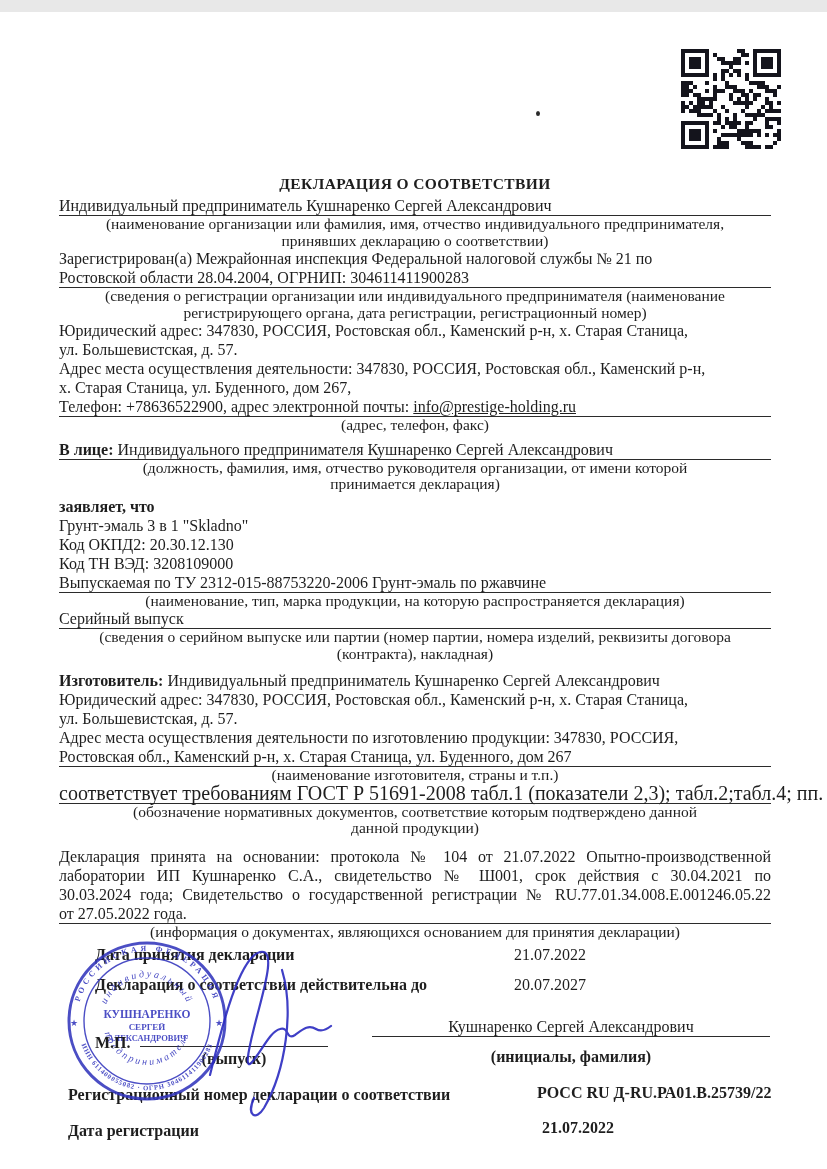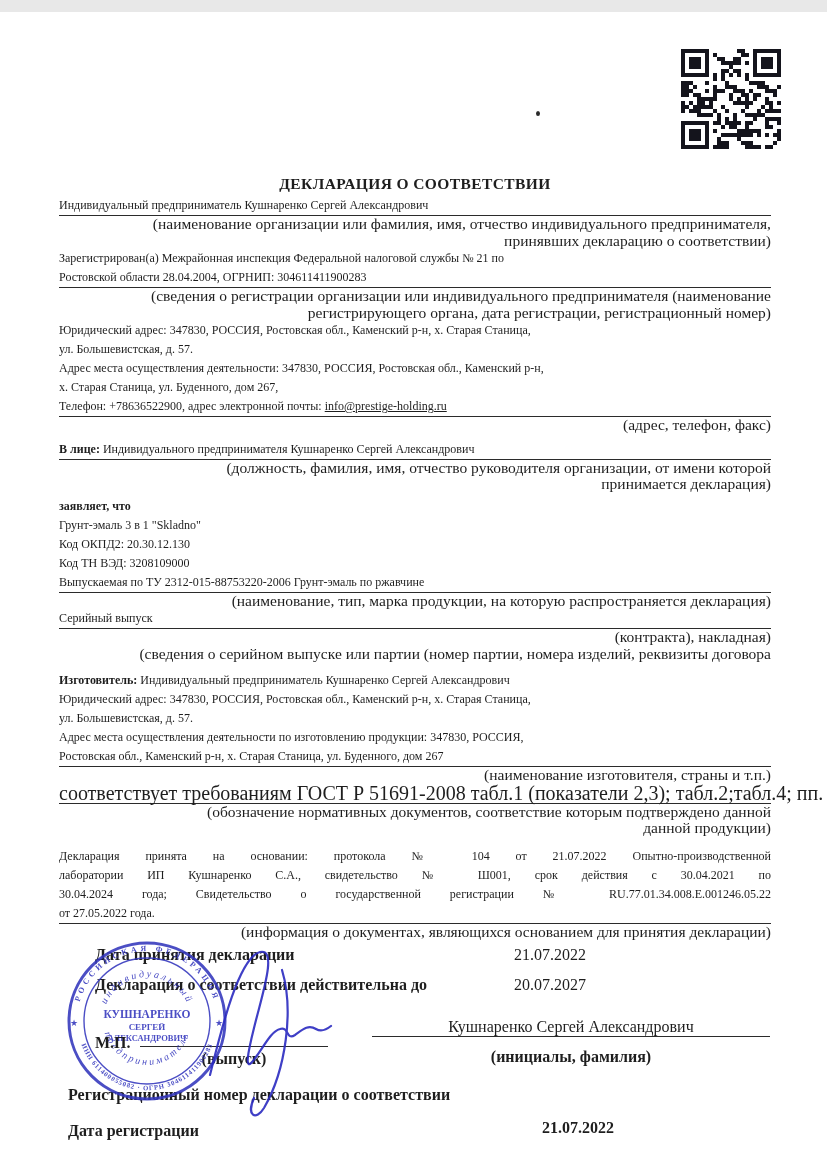--- a/index.html
+++ b/index.html
@@ -1,22 +1,22 @@
 <!DOCTYPE html>
 <html><head>
 <meta charset="utf-8">
 <style>
   html,body{margin:0;padding:0;background:#e8e8e8;}
   .page{position:relative;width:827px;height:1169px;margin:12px auto;background:#ffffff;
         font-family:"Liberation Serif","DejaVu Serif",serif;color:#1e1e1e;overflow:hidden;}
   .col{position:absolute;left:59px;top:163px;width:712px;}
   .title{text-align:center;font-weight:bold;font-size:15.5px;letter-spacing:.4px;height:21px;white-space:nowrap;}
-  .ln{font-size:12px;line-height:19px;white-space:nowrap;}
+  .ln{font-size:16px;line-height:19px;white-space:nowrap;}
   .tight{font-size:20px;}
-  .cap{font-size:15.5px;line-height:16.5px;text-align:right;white-space:nowrap;}
+  .cap{font-size:15.5px;line-height:16.5px;text-align:center;white-space:nowrap;}
   .ul{border-bottom:1.6px solid #2b2b2b;}
   .b{font-weight:bold;}
   .email{text-decoration:underline;}
   .jl{text-align:justify;text-align-last:justify;}
   .gap6{margin-top:6px;} .gap4{margin-top:4px;} .gap9{margin-top:9px;} .gap10{margin-top:10px;}
   .abs{position:absolute;font-size:16px;white-space:nowrap;}
   .sigline{position:absolute;border-bottom:1.6px solid #2b2b2b;}
   .ctr{text-align:center;}
   .stamp{position:absolute;left:64px;top:926px;z-index:5;opacity:.88;}
   .stamp text{fill:#3336bd;font-family:"Liberation Serif",serif;}
@@ -353,54 +353,55 @@
     <div class="cap">(должность, фамилия, имя, отчество руководителя организации, от имени которой</div>
     <div class="cap">принимается декларация)</div>
 
     <div class="ln b gap4">заявляет, что</div>
     <div class="ln">Грунт-эмаль 3 в 1 "Skladno"</div>
     <div class="ln">Код ОКПД2: 20.30.12.130</div>
     <div class="ln">Код ТН ВЭД: 3208109000</div>
     <div class="ln ul">Выпускаемая по ТУ 2312-015-88753220-2006 Грунт-эмаль по ржавчине</div>
     <div class="cap">(наименование, тип, марка продукции, на которую распространяется декларация)</div>
     <div class="ln ul">Серийный выпуск</div>
+    <div class="cap">(сведения о серийном выпуске или партии (номер партии, номера изделий, реквизиты договора</div>
     <div class="cap">(контракта), накладная)</div>
-    <div class="cap">(сведения о серийном выпуске или партии (номер партии, номера изделий, реквизиты договора</div>
 
     <div class="ln gap9"><span class="b">Изготовитель: </span><span>Индивидуальный предприниматель Кушнаренко Сергей Александрович</span></div>
     <div class="ln">Юридический адрес: 347830, РОССИЯ, Ростовская обл., Каменский р-н, х. Старая Станица,</div>
     <div class="ln">ул. Большевистская, д. 57.</div>
     <div class="ln">Адрес места осуществления деятельности по изготовлению продукции: 347830, РОССИЯ,</div>
     <div class="ln ul">Ростовская обл., Каменский р-н, х. Старая Станица, ул. Буденного, дом 267</div>
     <div class="cap">(наименование изготовителя, страны и т.п.)</div>
 
     <div class="ln ul tight">соответствует требованиям ГОСТ Р 51691-2008 табл.1 (показатели 2,3); табл.2;табл.4; пп. 5.9,5.10</div>
     <div class="cap">(обозначение нормативных документов, соответствие которым подтверждено данной</div>
     <div class="cap">данной продукции)</div>
 
     <div class="ln jl gap10">Декларация принята на основании: протокола № 104 от 21.07.2022 Опытно-производственной</div>
     <div class="ln jl">лаборатории ИП Кушнаренко С.А., свидетельство № Ш001, срок действия с 30.04.2021 по</div>
-    <div class="ln jl">30.04.2024 года; Свидетельство о государственной регистрации № RU.77.01.34.008.Е.001246.05.22</div>
+    <div class="ln jl">30.03.2024 года; Свидетельство о государственной регистрации № RU.77.01.34.008.Е.001246.05.22</div>
     <div class="ln ul">от 27.05.2022 года.</div>
     <div class="cap">(информация о документах, являющихся основанием для принятия декларации)</div>
   </div>
 
   <div class="abs b" style="left:95px;top:934px;">Дата принятия декларации</div>
   <div class="abs" style="left:514px;top:934px;">21.07.2022</div>
   <div class="abs b" style="left:95px;top:964px;">Декларация о соответствии действительна до</div>
   <div class="abs" style="left:514px;top:964px;">20.07.2027</div>
 
   <div class="abs b" style="left:95px;top:1022px;z-index:7;text-align:right;">М.П.</div>
   <div class="sigline" style="left:140px;top:1010px;width:188px;height:24px;"></div>
   <div class="abs b ctr" style="left:140px;top:1038px;width:188px;">(выпуск)</div>
 
   <div class="abs ctr" style="left:372px;top:1006px;width:398px;border-bottom:1.6px solid #2b2b2b;">Кушнаренко Сергей Александрович</div>
   <div class="abs b ctr" style="left:372px;top:1036px;width:398px;">(инициалы, фамилия)</div>
 
   <div class="abs b" style="left:68px;top:1074px;">Регистрационный номер декларации о соответствии</div>
+  <div class="abs b" style="left:537px;top:1072px;">РОСС RU Д-RU.РА01.В.25739/22</div>
   <div class="abs b" style="left:68px;top:1110px;">Дата регистрации</div>
   <div class="abs b" style="left:542px;top:1107px;">21.07.2022</div>
 
   <svg class="stamp" width="166" height="166" viewBox="0 0 166 166">
     <defs>
       <path id="arcTop" d="M 13 83 A 70 70 0 0 1 153 83"></path>
       <path id="arcBottom" d="M 14 94 A 70 70 0 0 0 152 94"></path>
       <path id="arcInTop" d="M 39 83 A 44 44 0 0 1 127 83"></path>
       <path id="arcInBottom" d="M 41 96 A 44 44 0 0 0 125 96"></path>
     </defs>

